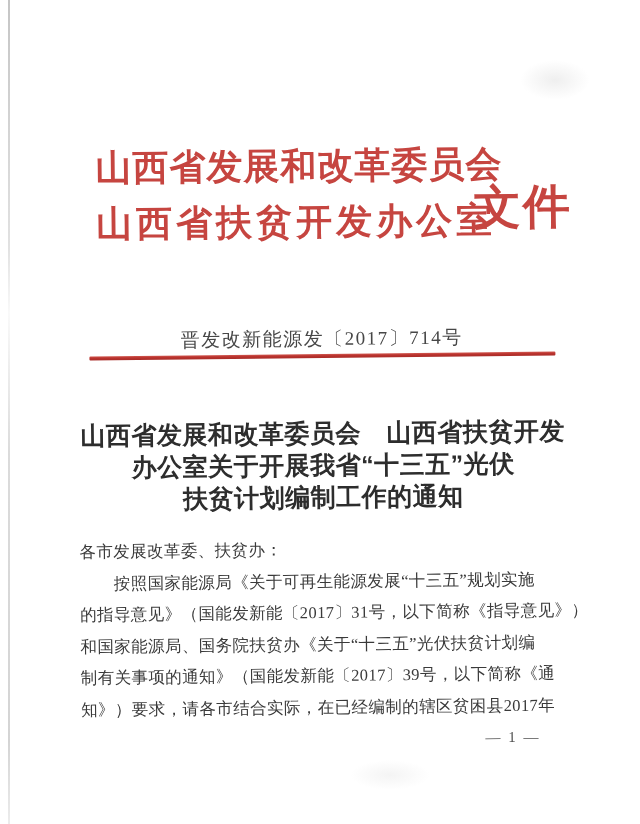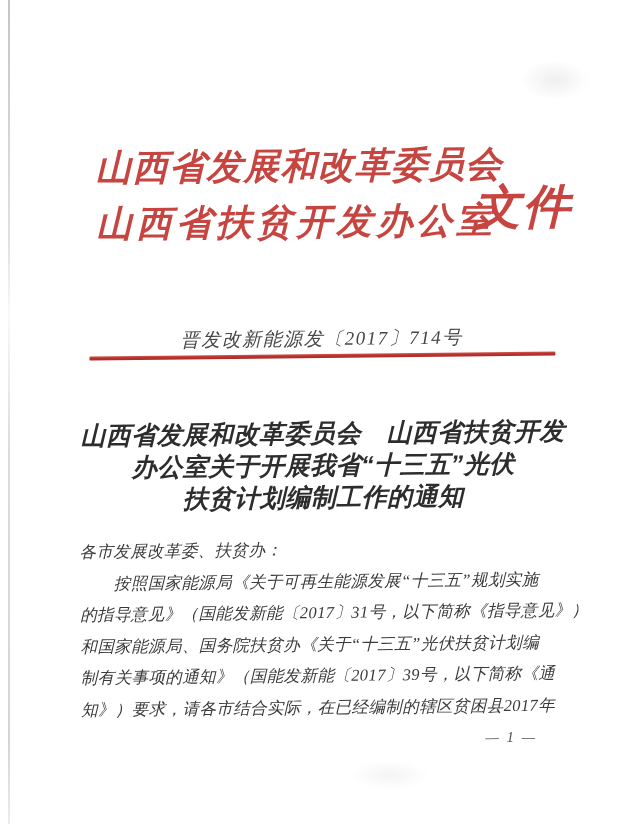--- a/index.html
+++ b/index.html
@@ -12,21 +12,20 @@
   }
   * { margin: 0; padding: 0; box-sizing: border-box; }
   html, body { background: #ffffff; }
   .page {
     position: relative;
     width: 640px;
     height: 824px;
     background: var(--page-bg);
     overflow: hidden;
     font-family: "Liberation Serif", serif;
-    font-style: italic;
   }
   
   .scan-streak {
     position: absolute;
     left: 8px; top: 0;
     width: 2px; height: 824px;
     background: linear-gradient(to bottom,
       rgba(150,150,150,0.55) 0%,
       rgba(170,170,170,0.35) 30%,
       rgba(200,200,200,0.10) 38%,

